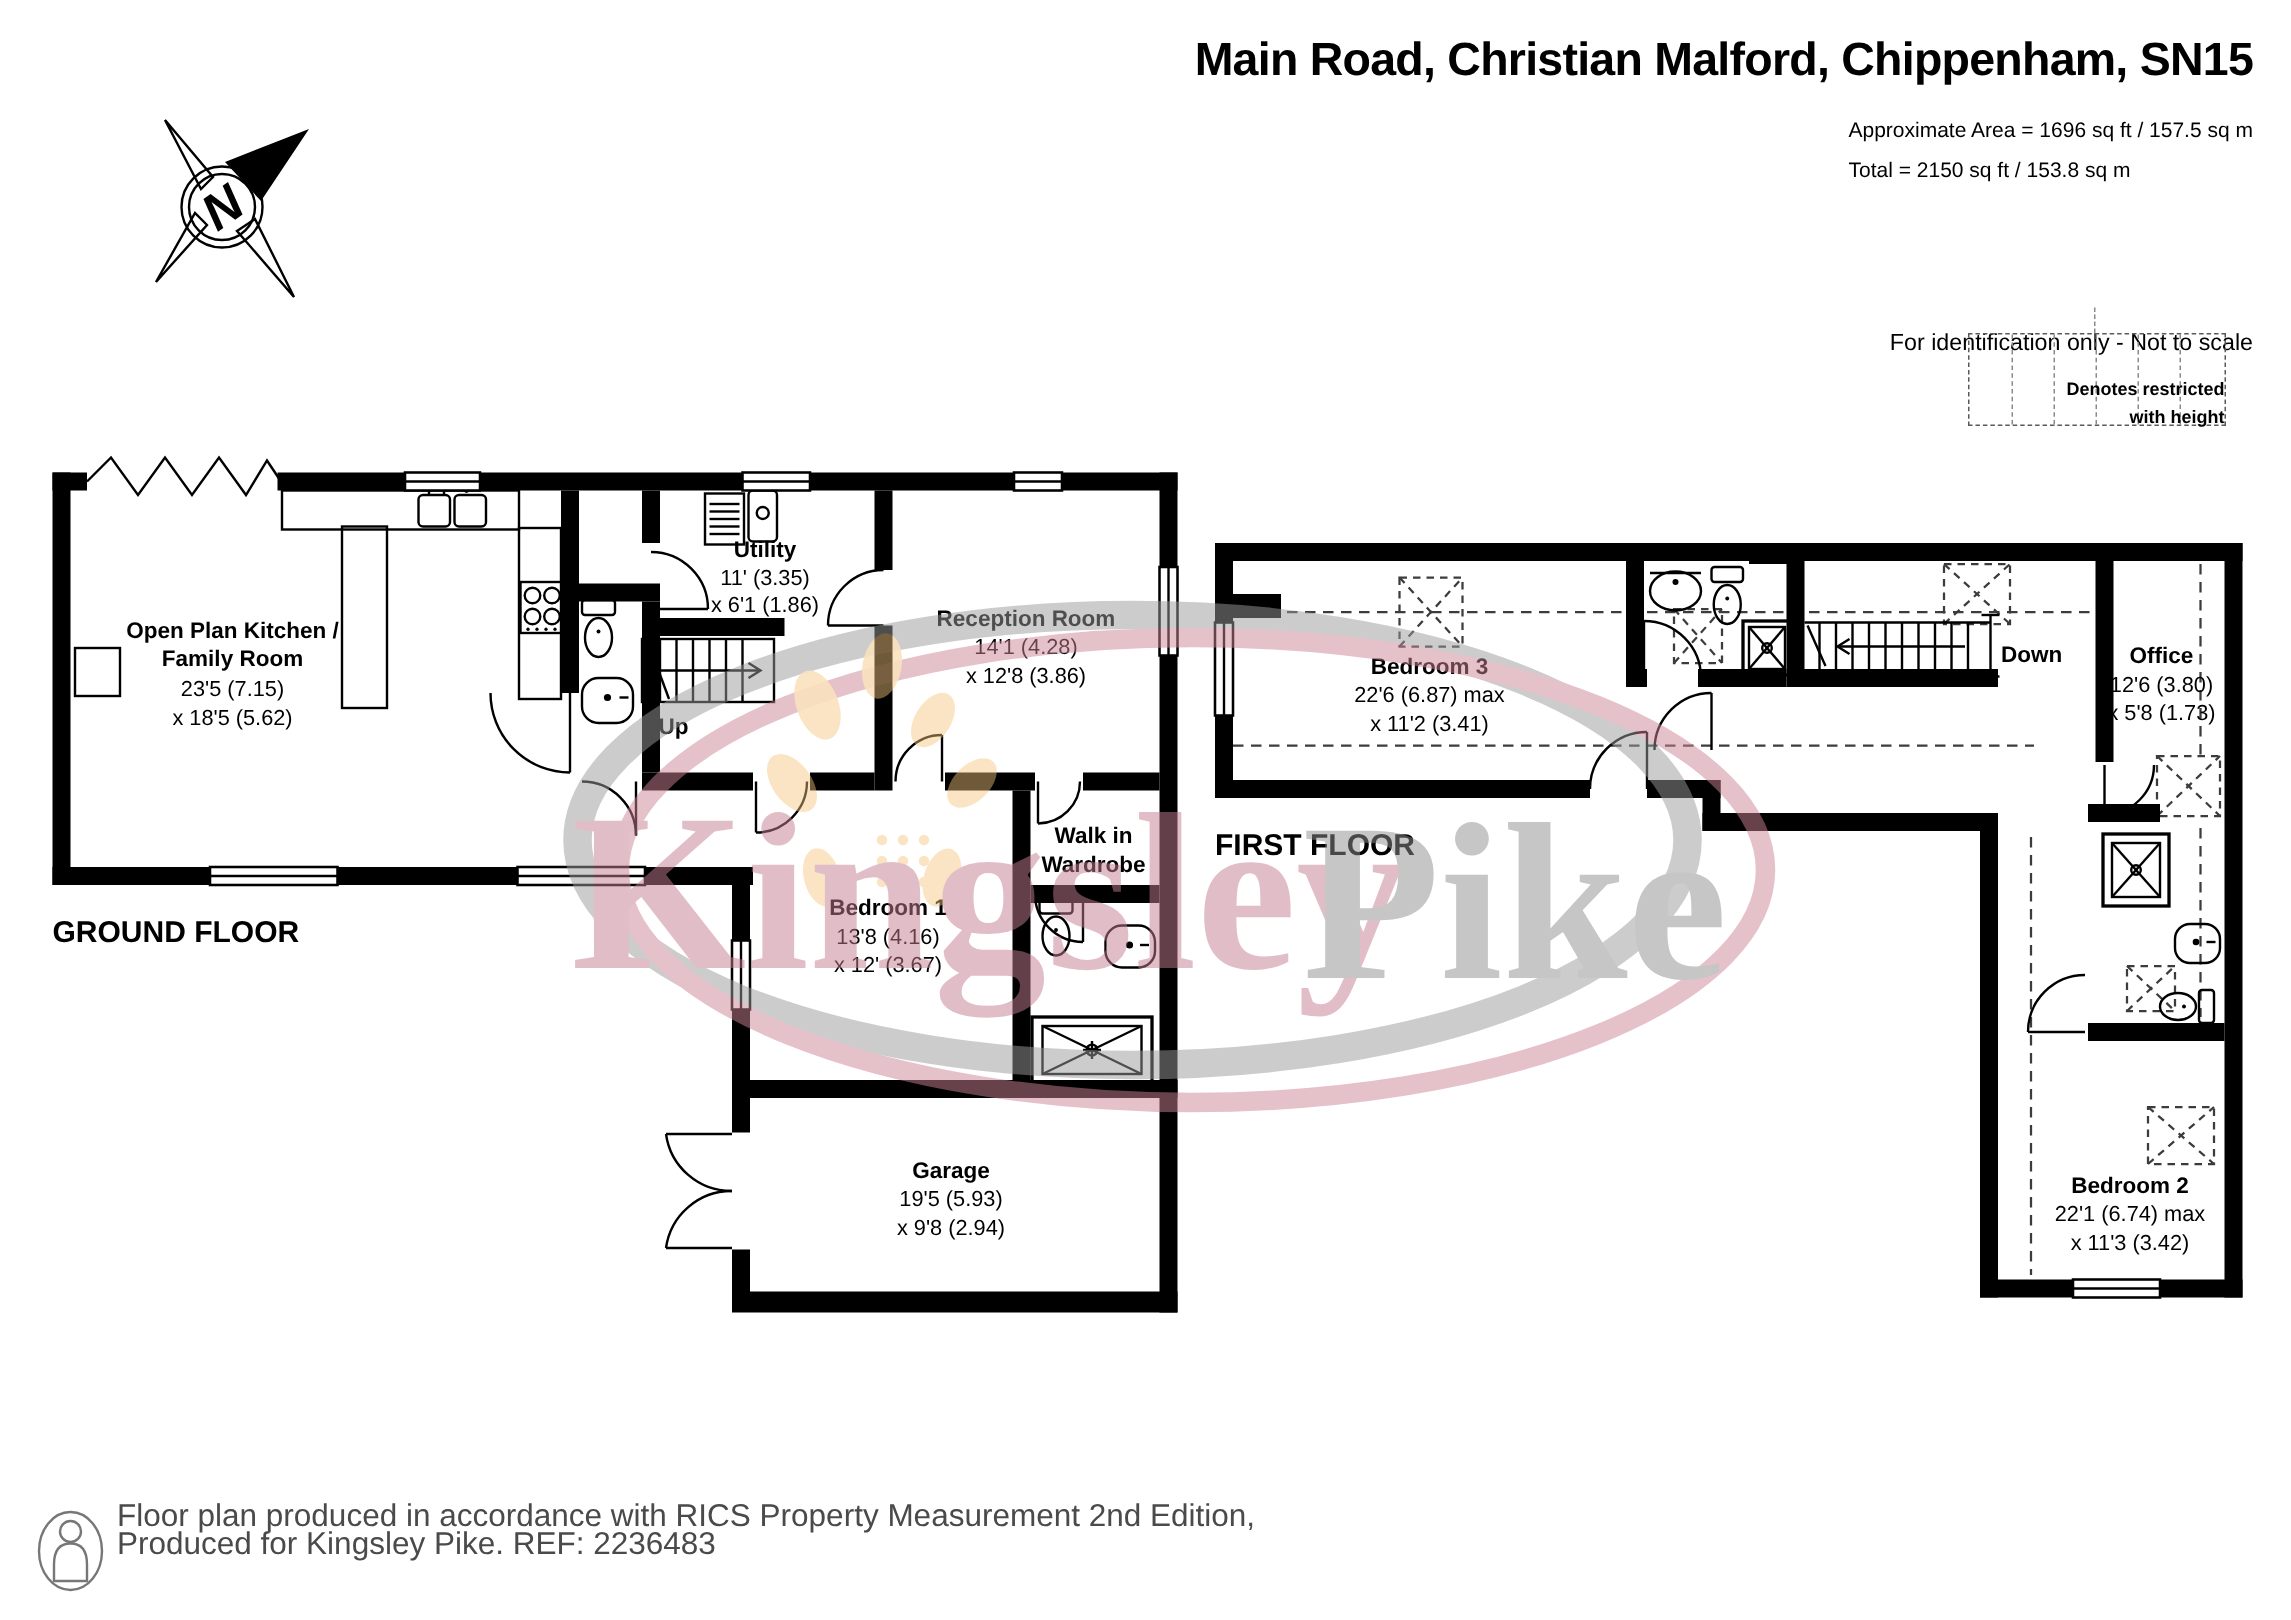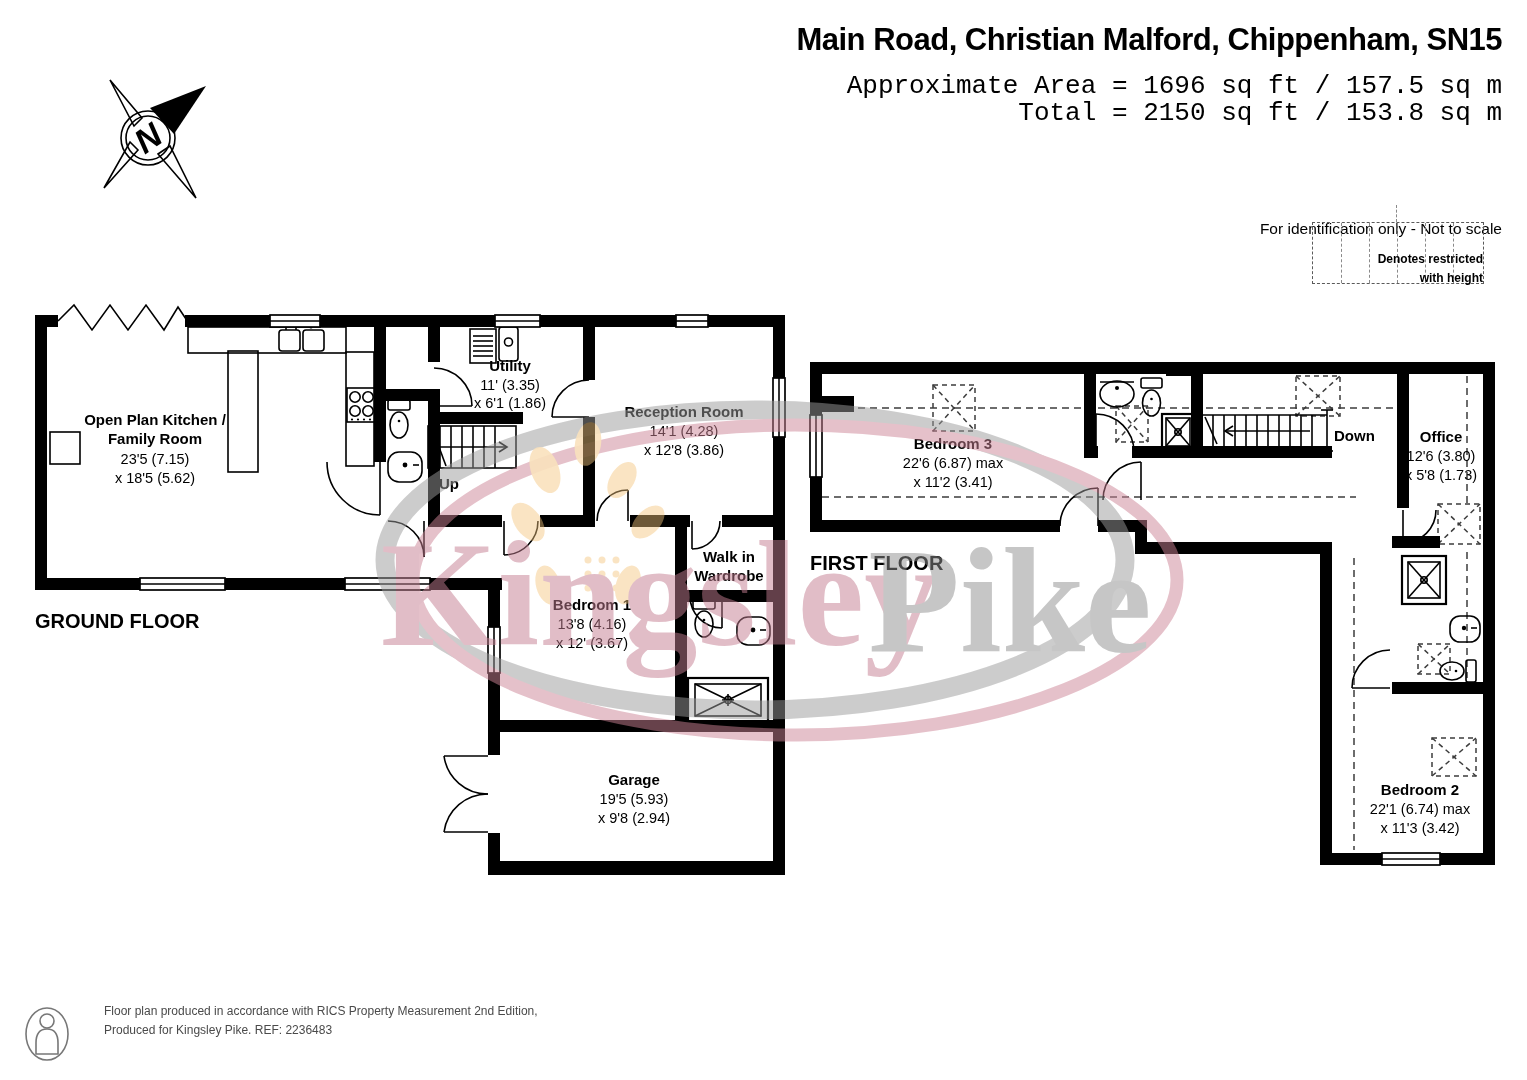--- a/index.html
+++ b/index.html
@@ -14,38 +14,38 @@
   .win {fill:#fff;stroke:#000;stroke-width:1.7;}
   .dash{fill:none;stroke:#3c3c3c;stroke-width:1.5;stroke-dasharray:7 5;}
   .dbx {fill:none;stroke:#3c3c3c;stroke-width:1.5;stroke-dasharray:5 4;}
   .lbl {font:bold 15px "Liberation Sans",sans-serif;fill:#000;text-anchor:middle;}
   .dim {font:14.5px "Liberation Sans",sans-serif;fill:#000;text-anchor:middle;}
   .floorlbl{font:bold 20px "Liberation Sans",sans-serif;fill:#000;}
   .uplbl{font:bold 15px "Liberation Sans",sans-serif;fill:#000;}
   .wm-serif{font:bold 150px "Liberation Serif",serif;text-anchor:middle;}
 
   
-  .hdr{position:absolute;right:25px;text-align:right;color:#000;}
+  .hdr{position:absolute;right:25px;text-align:left;color:#000;}
   #title{top:22px;font-size:31px;font-weight:bold;letter-spacing:-0.5px;}
-  #areas{top:73px;font-size:26px;line-height:27px;font-family:Liberation Mono, monospace;}
+  #areas{top:73px;font-size:14px;line-height:27px;}
   #disclaimer{top:184px;font-size:15.5px;margin-top:36px;}
 
   
   #legend{position:absolute;left:1312px;top:222px;width:170px;height:60px;
           border:1.6px dashed #5a5a5a;}
   #legend .cell-line{position:absolute;top:0;bottom:0;width:0;border-left:1.4px dashed #8a8a8a;}
   #legend .legend-text{position:absolute;left:0;right:0;top:27px;text-align:right;
           font-size:12px;font-weight:bold;line-height:19px;color:#000;}
   #legend-tick{position:absolute;left:1396px;top:205px;height:17px;width:0;
           border-left:1.4px dashed #8a8a8a;}
 
   
   #footer{position:absolute;left:24px;top:1002px;}
   #footer-icon{position:absolute;left:0;top:4px;}
-  #footer-text{margin-left:80px;font-size:12px;line-height:18.6px;color:#4a4a4a;}
+  #footer-text{margin-left:54px;font-size:21px;line-height:18.6px;color:#4a4a4a;}
 </style>
 </head>
 <body>
 
 <div id="canvas">
 
 <svg id="plan-svg" width="1527" height="1080" viewBox="0 0 1527 1080">
 
   <g>
 

